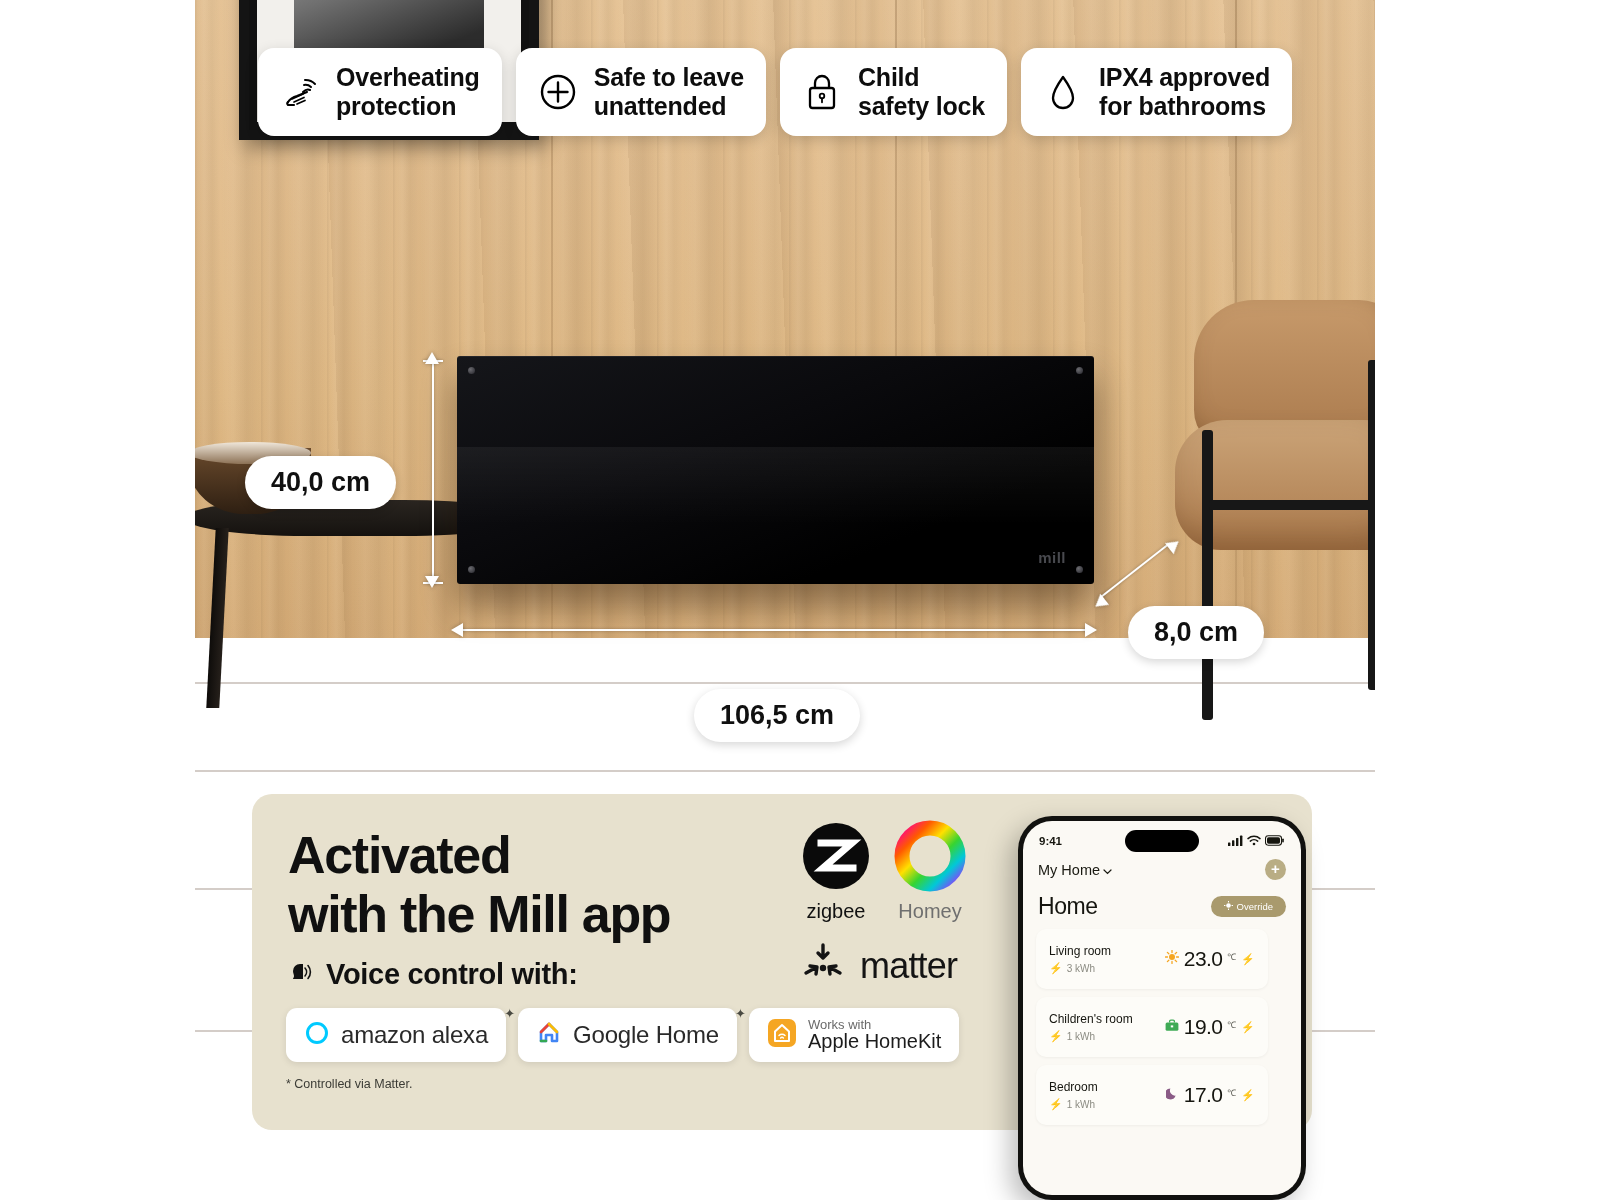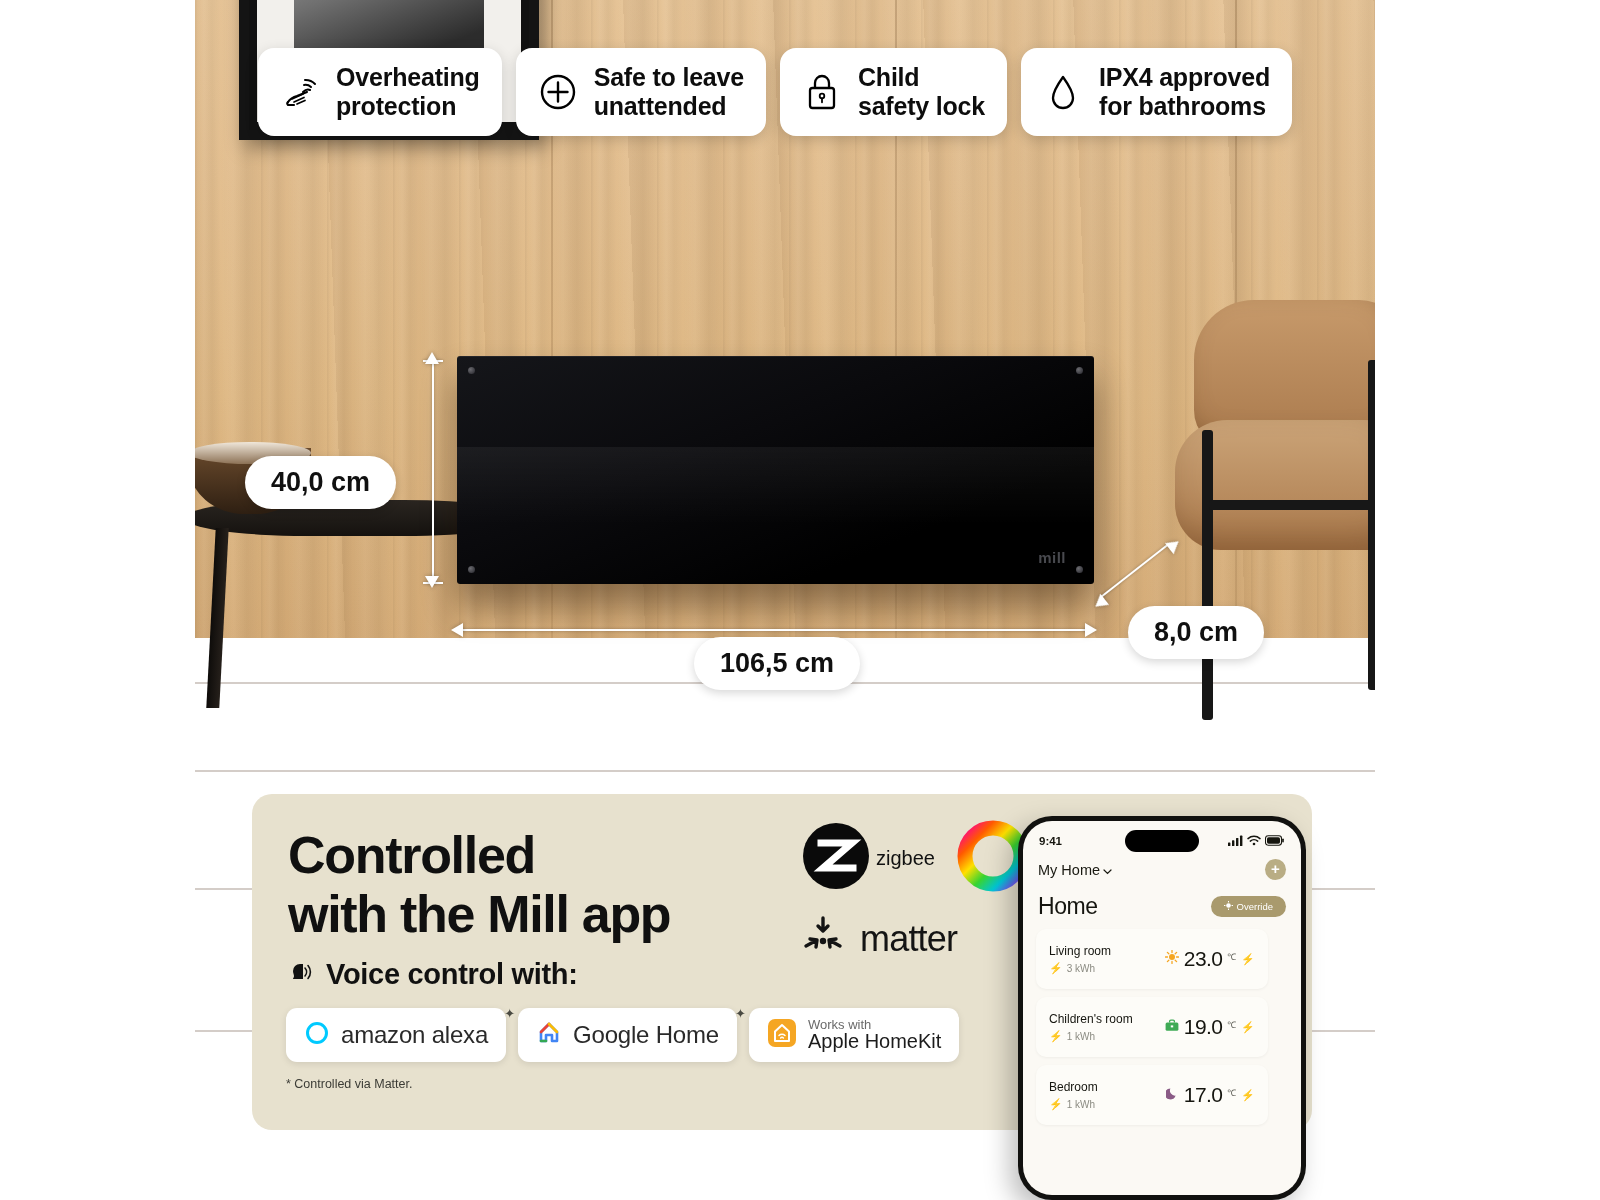--- a/index.html
+++ b/index.html
@@ -107,21 +107,21 @@
 
   .assistants { position:absolute; left:34px; top:214px; display:flex; gap:12px; align-items:flex-start; }
   .asst { background:#fff; border-radius:11px; height:54px; display:flex; align-items:center;
     gap:11px; padding:0 18px; box-shadow:0 2px 7px rgba(0,0,0,.10); position:relative; }
   .asst-label { font-size:24px; color:#2a2a2a; letter-spacing:-.2px; }
   .star { position:absolute; right:-9px; top:-2px; font-size:13px; color:#4a4a42; }
   .footnote { position:absolute; left:34px; top:283px; font-size:12.5px; color:#3b3b35; }
 
   .protocols { position:absolute; left:548px; top:26px; width:240px; }
   .proto-row1 { display:flex; align-items:flex-start; gap:22px; }
-  .proto-item { display:flex; flex-direction:row; align-items:center; gap:4px; }
+  .proto-item { display:flex; flex-direction:column; align-items:center; gap:4px; }
   .proto-name { font-size:20px; color:#111; }
   .proto-name.grey { color:#6f6f6f; font-weight:400; }
   .matter-row { display:flex; align-items:center; gap:14px; margin-top:18px; }
   .matter-txt { font-size:36px; color:#141414; letter-spacing:-.8px; }
 
   
   .phone { position:absolute; left:1018px; top:816px; width:288px; height:384px;
     background:#11110f; border-radius:34px; padding:5px;
     box-shadow:-8px 10px 26px rgba(0,0,0,.26); }
   .phone-screen { width:100%; height:100%; background:#fbf9f4;
@@ -206,21 +206,21 @@
     <div class="dim-line" style="left:264px; top:629px; width:634px; height:2px;"></div>
     <div class="arrow" style="left:256px; top:623px; border-top:7px solid transparent; border-bottom:7px solid transparent; border-right:12px solid #fff;"></div>
     <div class="arrow" style="left:890px; top:623px; border-top:7px solid transparent; border-bottom:7px solid transparent; border-left:12px solid #fff;"></div>
 
     <div class="dim-line" style="left:906px; top:596px; width:86px; height:2px; transform:rotate(-38deg); transform-origin:left center;"></div>
     <div class="arrow" style="left:899px; top:596px; border-top:7px solid transparent; border-bottom:7px solid transparent; border-right:12px solid #fff; transform:rotate(-38deg);"></div>
     <div class="arrow" style="left:973px; top:538px; border-top:7px solid transparent; border-bottom:7px solid transparent; border-left:12px solid #fff; transform:rotate(-38deg);"></div>
   </div>
 
   <div class="pill pill-h" style="left:245px; top:456px;">40,0 cm</div>
-  <div class="pill pill-h" style="left:694px; top:637px;">106,5 cm</div>
+  <div class="pill pill-h" style="left:694px; top:689px;">106,5 cm</div>
   <div class="pill pill-h" style="left:1128px; top:606px;">8,0 cm</div>
 
   <div class="badges">
 
     <div class="badge">
       <span class="badge-ico">
         <svg width="40" height="40" viewBox="0 0 40 40">
           <path d="M8 30c2-3 5-5 9-6l10-4" fill="none" stroke="#000" stroke-width="2.1" stroke-linecap="round"></path>
           <path d="M12 27l11-5M14 30l10-4.5M17 32l8-3.5" fill="none" stroke="#000" stroke-width="1.7" stroke-linecap="round"></path>
           <path d="M23 20c2-2 5-3 7-2" fill="none" stroke="#000" stroke-width="2.1" stroke-linecap="round"></path>
@@ -272,21 +272,21 @@
       <span class="badge-txt">
         <span>IPX4 approved</span><br>
         <span>for bathrooms</span>
       </span>
     </div>
   </div>
 
   <div class="appcard">
 
     <div class="app-h1">
-      <span>Controlled</span><br>
+      <span>Activated</span><br>
       <span>with the Mill app</span>
     </div>
 
     <div class="voice-row">
       <span>
         <svg width="28" height="26" viewBox="0 0 28 26">
           <path d="M12 4a7 7 0 0 0-7 7c0 2 1 3.6 1 5 0 1.5-1 2-1 3h10V4z" fill="#111"></path>
           <path d="M17 8a6 6 0 0 1 0 8M20 5.5a10 10 0 0 1 0 13" fill="none" stroke="#111" stroke-width="1.6" stroke-linecap="round"></path>
         </svg>
       </span>

